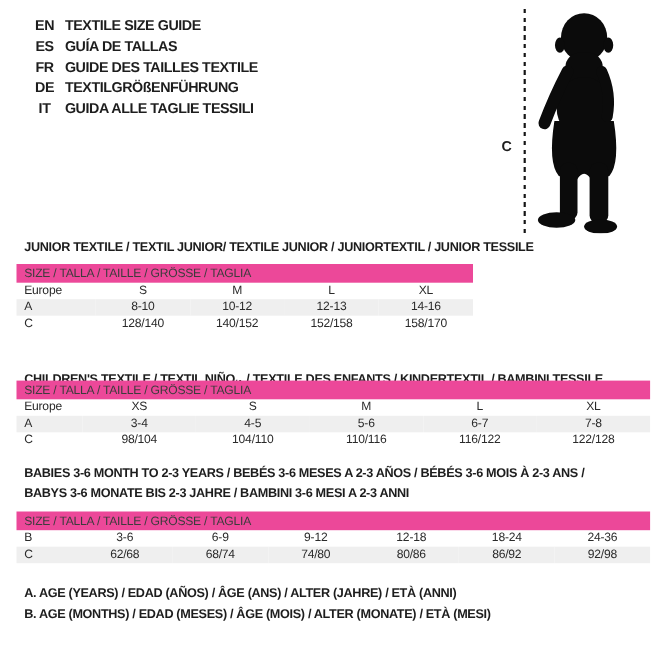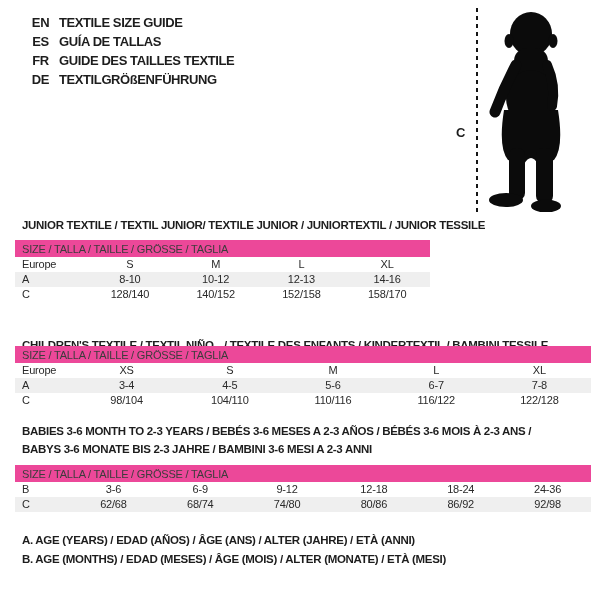--- a/index.html
+++ b/index.html
@@ -39,20 +39,24 @@
     <span class="lang-code">ES</span>
     <span class="lang-label">GUÍA DE TALLAS</span>
   </div>
   <div class="lang-row">
     <span class="lang-code">FR</span>
     <span class="lang-label">GUIDE DES TAILLES TEXTILE</span>
   </div>
   <div class="lang-row">
     <span class="lang-code">DE</span>
     <span class="lang-label">TEXTILGRÖßENFÜHRUNG</span>
+  </div>
+  <div class="lang-row">
+    <span class="lang-code">IT</span>
+    <span class="lang-label">GUIDA ALLE TAGLIE TESSILI</span>
   </div>
 </div>
 
 <div class="dash-line"></div>
 <div class="height-label">C</div>
 <svg class="silhouette" width="92" height="202" viewBox="0 0 92 202" aria-hidden="true">
   <g fill="#0b0b0b" stroke="none">
     <ellipse cx="47" cy="24" rx="21" ry="22"></ellipse>
     <ellipse cx="25" cy="31" rx="4.5" ry="7"></ellipse>
     <ellipse cx="69" cy="31" rx="4.5" ry="7"></ellipse>

